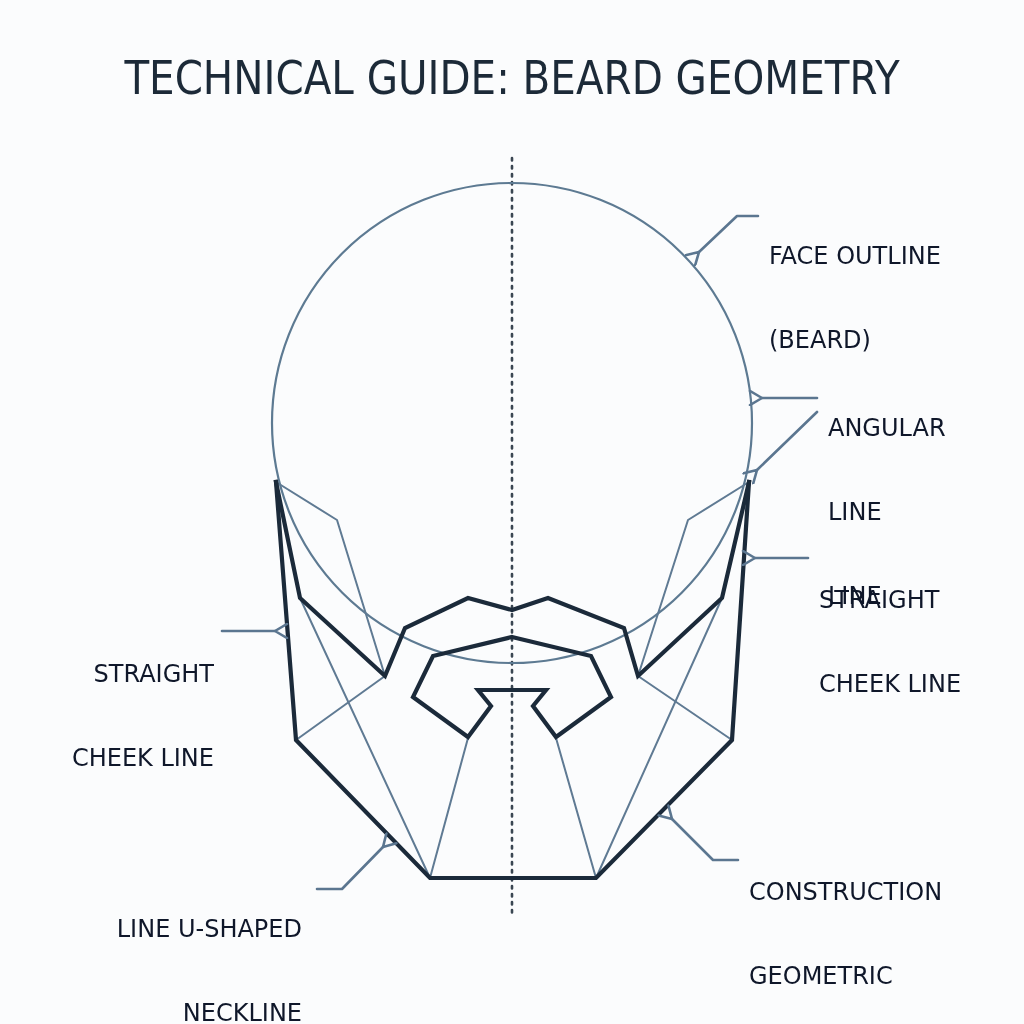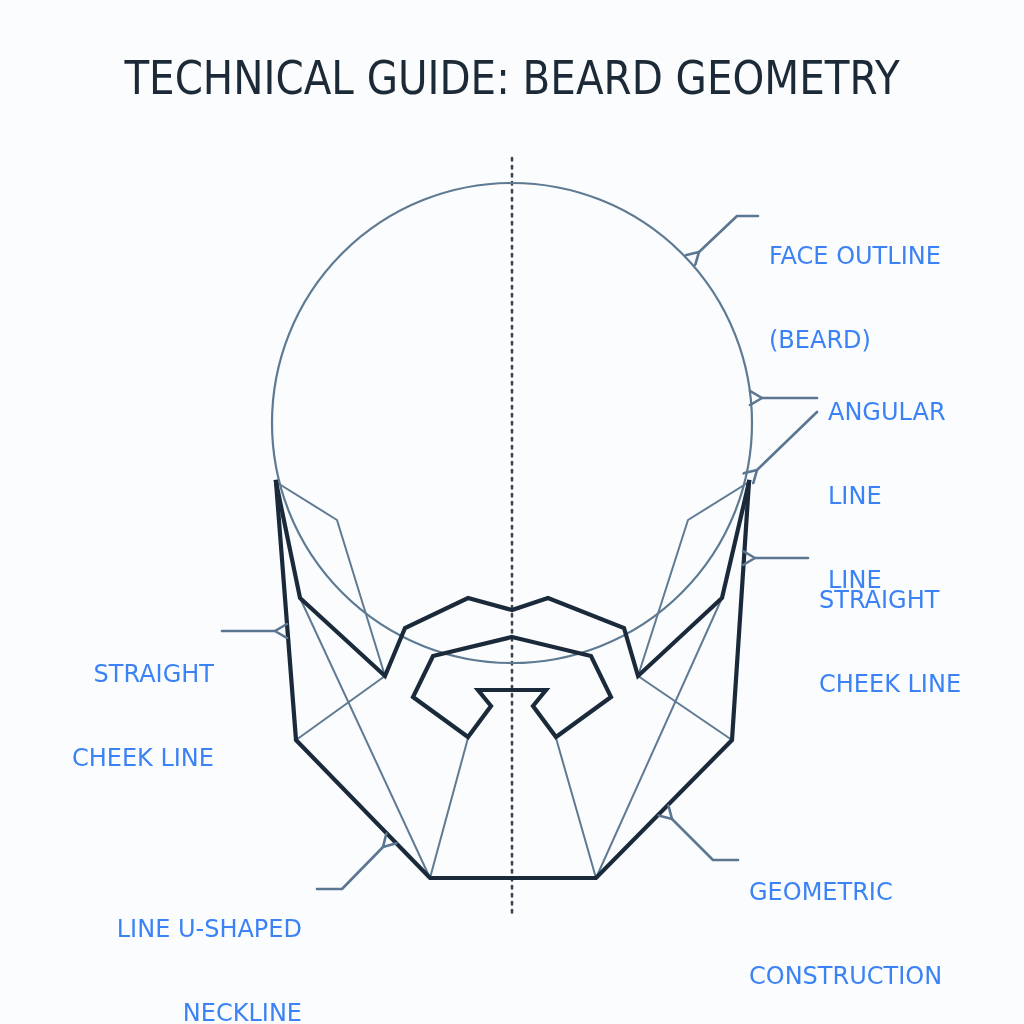--- a/index.html
+++ b/index.html
@@ -3,21 +3,21 @@
   <meta charset="utf-8">
   <style>
     html, body { margin:0; padding:0; background:#fbfcfd; }
     body { width:1024px; height:1024px; position:relative; overflow:hidden;
            font-family:"DejaVu Sans Condensed","DejaVu Sans",sans-serif; color:#1c2633; }
     .title { position:absolute; left:0; top:50px; width:1024px; text-align:center;
              font-family:"DejaVu Sans", sans-serif; font-size:47px; letter-spacing:0px;
              color:#1c2a38; transform:scaleX(0.86); transform-origin:center; font-weight:400; }
     svg.diagram { position:absolute; left:0; top:0; }
     .label { position:absolute; font-family:"DejaVu Sans", sans-serif; font-size:24px;
-             line-height:28px; color:#3b82f6; white-space:pre; transform-origin:left top; }
+             line-height:28px; color:#0f172a; white-space:pre; transform-origin:left top; }
     .label .ln { display:block; }
     .label.right-align { text-align:right; transform-origin:right top; }
   </style>
 </head>
 <body>
 
 <div class="title">TECHNICAL GUIDE: BEARD GEOMETRY</div>
 
 <svg class="diagram" width="1024" height="1024" viewBox="0 0 1024 1024" xmlns="http://www.w3.org/2000/svg">
   <defs>
@@ -58,21 +58,21 @@
     <polyline points="317,889 342,889 383,847" marker-end="url(#arrowhead)"></polyline>
     <polyline points="738,860 713,860 672,819" marker-end="url(#arrowhead)"></polyline>
   </g>
 </svg>
 
 <div class="label" style="left:769px; top:186px;">
   <span class="ln">FACE OUTLINE</span>
   <span class="ln">(BEARD)</span>
 </div>
 
-<div class="label" style="left:828px; top:342px;">
+<div class="label" style="left:828px; top:358px;">
   <span class="ln">ANGULAR</span>
   <span class="ln">LINE</span>
   <span class="ln">LINE</span>
 </div>
 
 <div class="label" style="left:819px; top:530px;">
   <span class="ln">STRAIGHT</span>
   <span class="ln">CHEEK LINE</span>
 </div>
 
@@ -80,16 +80,16 @@
   <span class="ln">STRAIGHT</span>
   <span class="ln">CHEEK LINE</span>
 </div>
 
 <div class="label right-align" style="right:722px; top:859px;">
   <span class="ln">LINE U-SHAPED</span>
   <span class="ln">NECKLINE</span>
 </div>
 
 <div class="label" style="left:749px; top:822px;">
+  <span class="ln">CONSTRUCTION</span>
   <span class="ln">GEOMETRIC</span>
-  <span class="ln">CONSTRUCTION</span>
   
 </div>
 
 </body></html>

